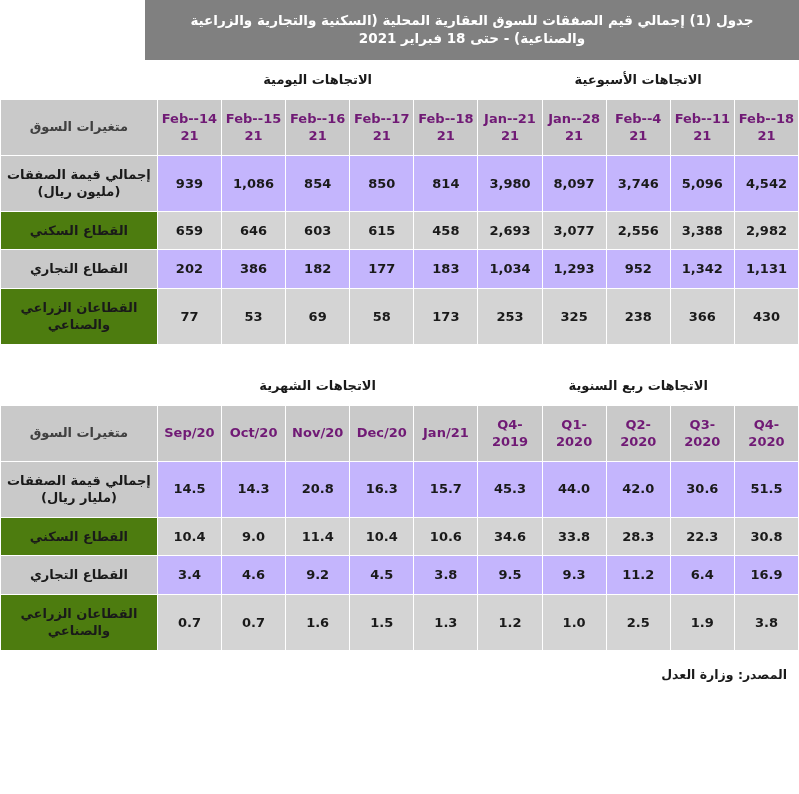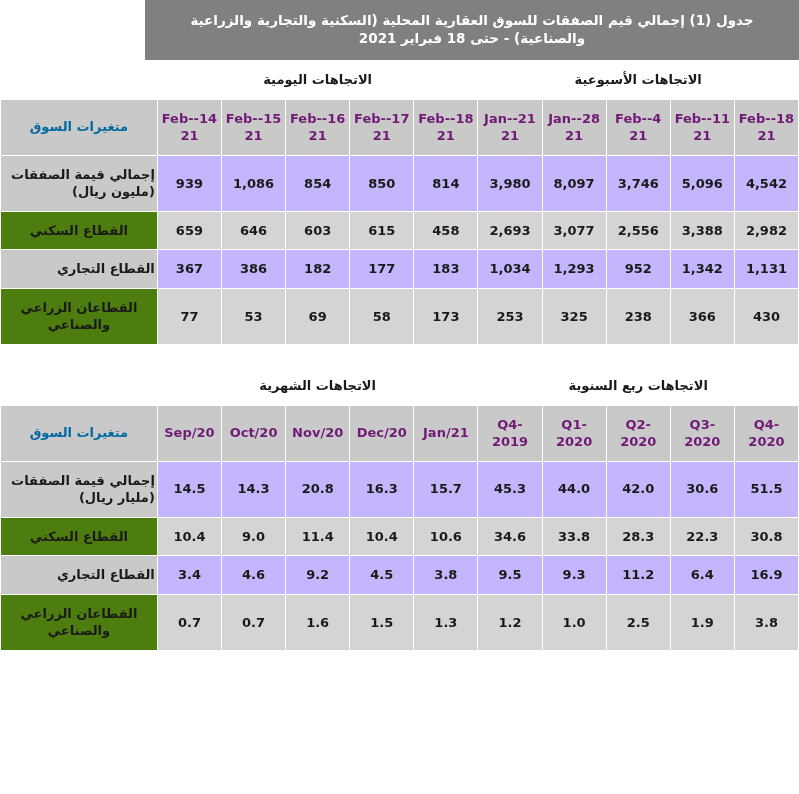--- a/index.html
+++ b/index.html
@@ -56,34 +56,34 @@
     border:1px solid #ffffff;
   }
   .hdr{
     background:#c9c9c9;
     color:#701a75;
     font-size:12.5px;
     padding:14px 2px;
   }
   .hdr-label{
     background:#c9c9c9;
-    color:#0369a1;
+    color:#404040;
     font-size:13px;
     text-align:right;
     padding-right:10px;
   }
   .row-shade td{ background:#d4d4d4; }
   .row-plain td{ background:#c4b5fd; }
   .lbl{
     text-align:right;
     padding-right:10px;
     font-size:13px;
   }
   .row-shade .lbl{ background:#4d7c0f; }
-  .row-plain .lbl{ background:#c9c9c9;text-align:right; }
+  .row-plain .lbl{ background:#c9c9c9; }
   .spacer td{
     background:#ffffff;
     border:1px solid #ffffff;
     height:6px;
     padding:0;
   }
   .source{
     text-align:right;
     font-size:12.5px;
     font-weight:bold;
@@ -163,21 +163,21 @@
       <tr class="row-plain">
         <td>1,131</td>
         <td>1,342</td>
         <td>952</td>
         <td>1,293</td>
         <td>1,034</td>
         <td>183</td>
         <td>177</td>
         <td>182</td>
         <td>386</td>
-        <td>367</td>
+        <td>202</td>
         <td class="lbl">القطاع التجاري</td>
       </tr>
 
       <tr class="row-shade">
         <td>430</td>
         <td>366</td>
         <td>238</td>
         <td>325</td>
         <td>253</td>
         <td>173</td>
@@ -279,14 +279,15 @@
         <td>1.3</td>
         <td>1.5</td>
         <td>1.6</td>
         <td>0.7</td>
         <td>0.7</td>
         <td class="lbl">القطاعان الزراعي والصناعي</td>
       </tr>
     </tbody>
   </table>
 
+  <div class="source">المصدر: وزارة العدل</div>
 
 </div>
 
 </body></html>

